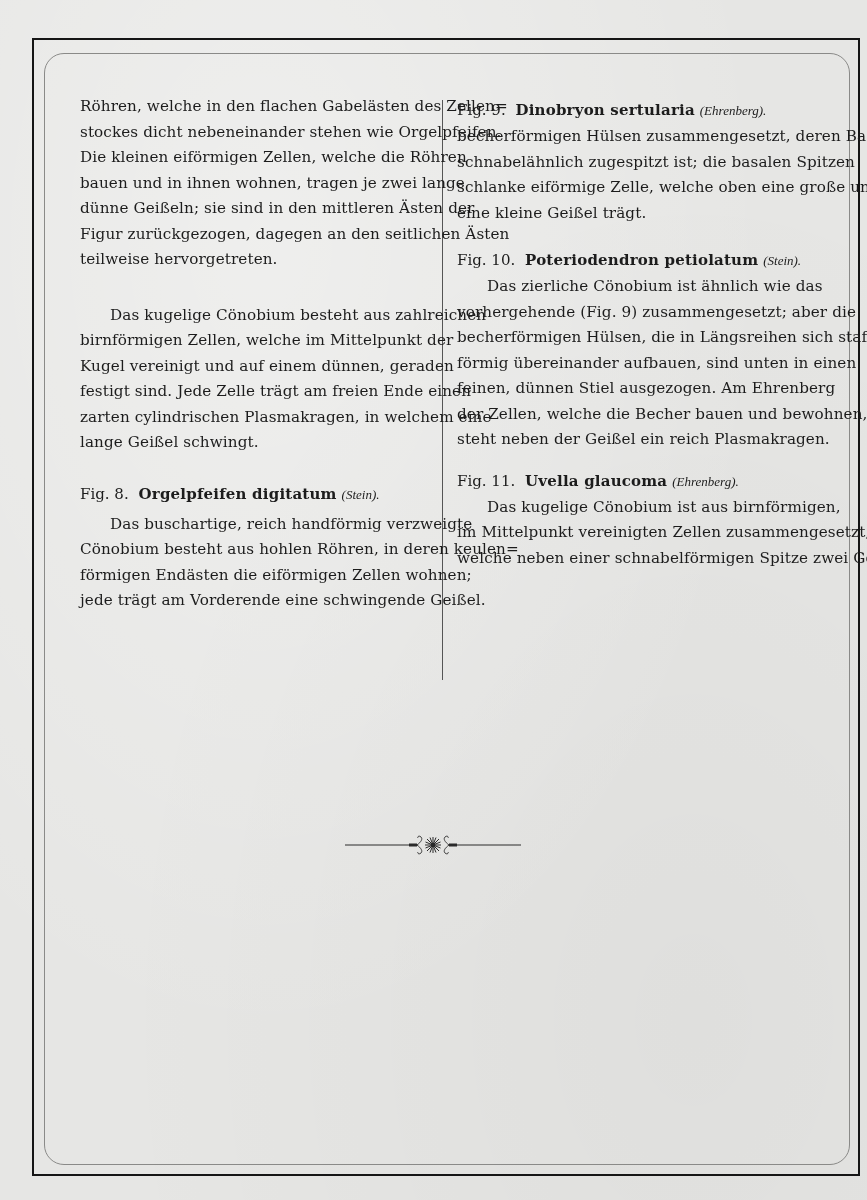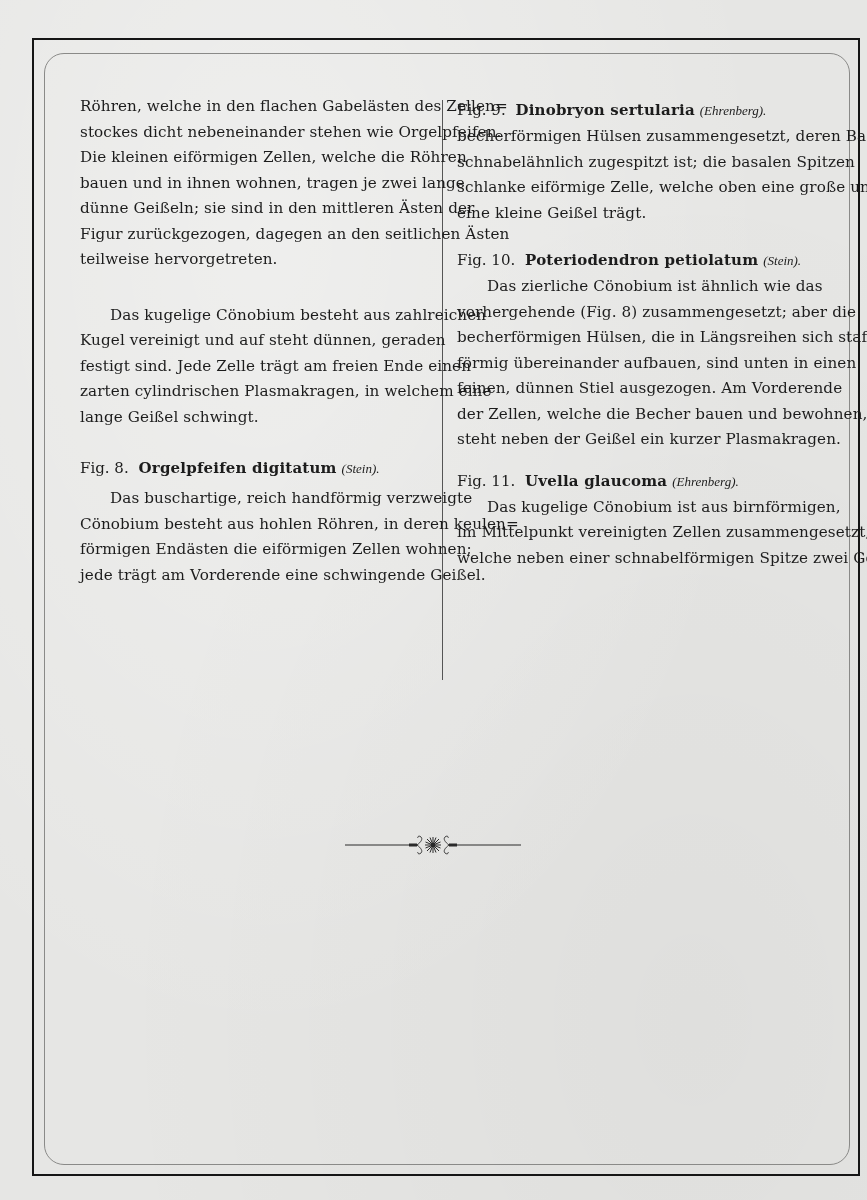--- a/index.html
+++ b/index.html
@@ -70,21 +70,22 @@
     <span class="line">dünne Geißeln; sie sind in den mittleren Ästen der</span>
     <span class="line">Figur zurückgezogen, dagegen an den seitlichen Ästen</span>
     <span class="line last">teilweise hervorgetreten.</span>
   </div>
 
   <div class="gap-a"></div>
 
   <div class="section">
     <div style="height:6px"></div>
     <span class="line indent">Das kugelige Cönobium besteht aus zahlreichen</span>
-    <span class="line">Kugel vereinigt und auf steht dünnen, geraden</span>
+    <span class="line">birnförmigen Zellen, welche im Mittelpunkt der</span>
+    <span class="line">Kugel vereinigt und auf einem dünnen, geraden</span>
     <span class="line">festigt sind. Jede Zelle trägt am freien Ende einen</span>
     <span class="line">zarten cylindrischen Plasmakragen, in welchem eine</span>
     <span class="line last">lange Geißel schwingt.</span>
   </div>
 
   <div class="gap-a"></div>
 
   <div class="section">
     <div class="fig-title">
       <span class="fig-label">Fig. 8.</span>&nbsp;
@@ -114,26 +115,26 @@
 
   <div class="gap-b"></div>
 
   <div class="section">
     <div class="fig-title">
       <span class="fig-label">Fig. 10.</span>&nbsp;
       <span class="fig-name">Poteriodendron petiolatum</span>
       <span class="fig-author">(Stein).</span>
     </div>
     <span class="line indent">Das zierliche Cönobium ist ähnlich wie das</span>
-    <span class="line">vorhergehende (Fig. 8) zusammengesetzt; aber die</span>
+    <span class="line">vorhergehende (Fig. 9) zusammengesetzt; aber die</span>
     <span class="line">becherförmigen Hülsen, die in Längsreihen sich staffel=</span>
     <span class="line">förmig übereinander aufbauen, sind unten in einen</span>
-    <span class="line">feinen, dünnen Stiel ausgezogen. Am Vorderende</span>
+    <span class="line">feinen, dünnen Stiel ausgezogen. Am Ehrenberg</span>
     <span class="line">der Zellen, welche die Becher bauen und bewohnen,</span>
-    <span class="line">steht neben der Geißel ein kurzer Plasmakragen.</span>
+    <span class="line">steht neben der Geißel ein reich Plasmakragen.</span>
   </div>
 
   <div class="gap-c"></div>
 
   <div class="section">
     <div class="fig-title">
       <span class="fig-label">Fig. 11.</span>&nbsp;
       <span class="fig-name">Uvella glaucoma</span>
       <span class="fig-author">(Ehrenberg).</span>
     </div>

